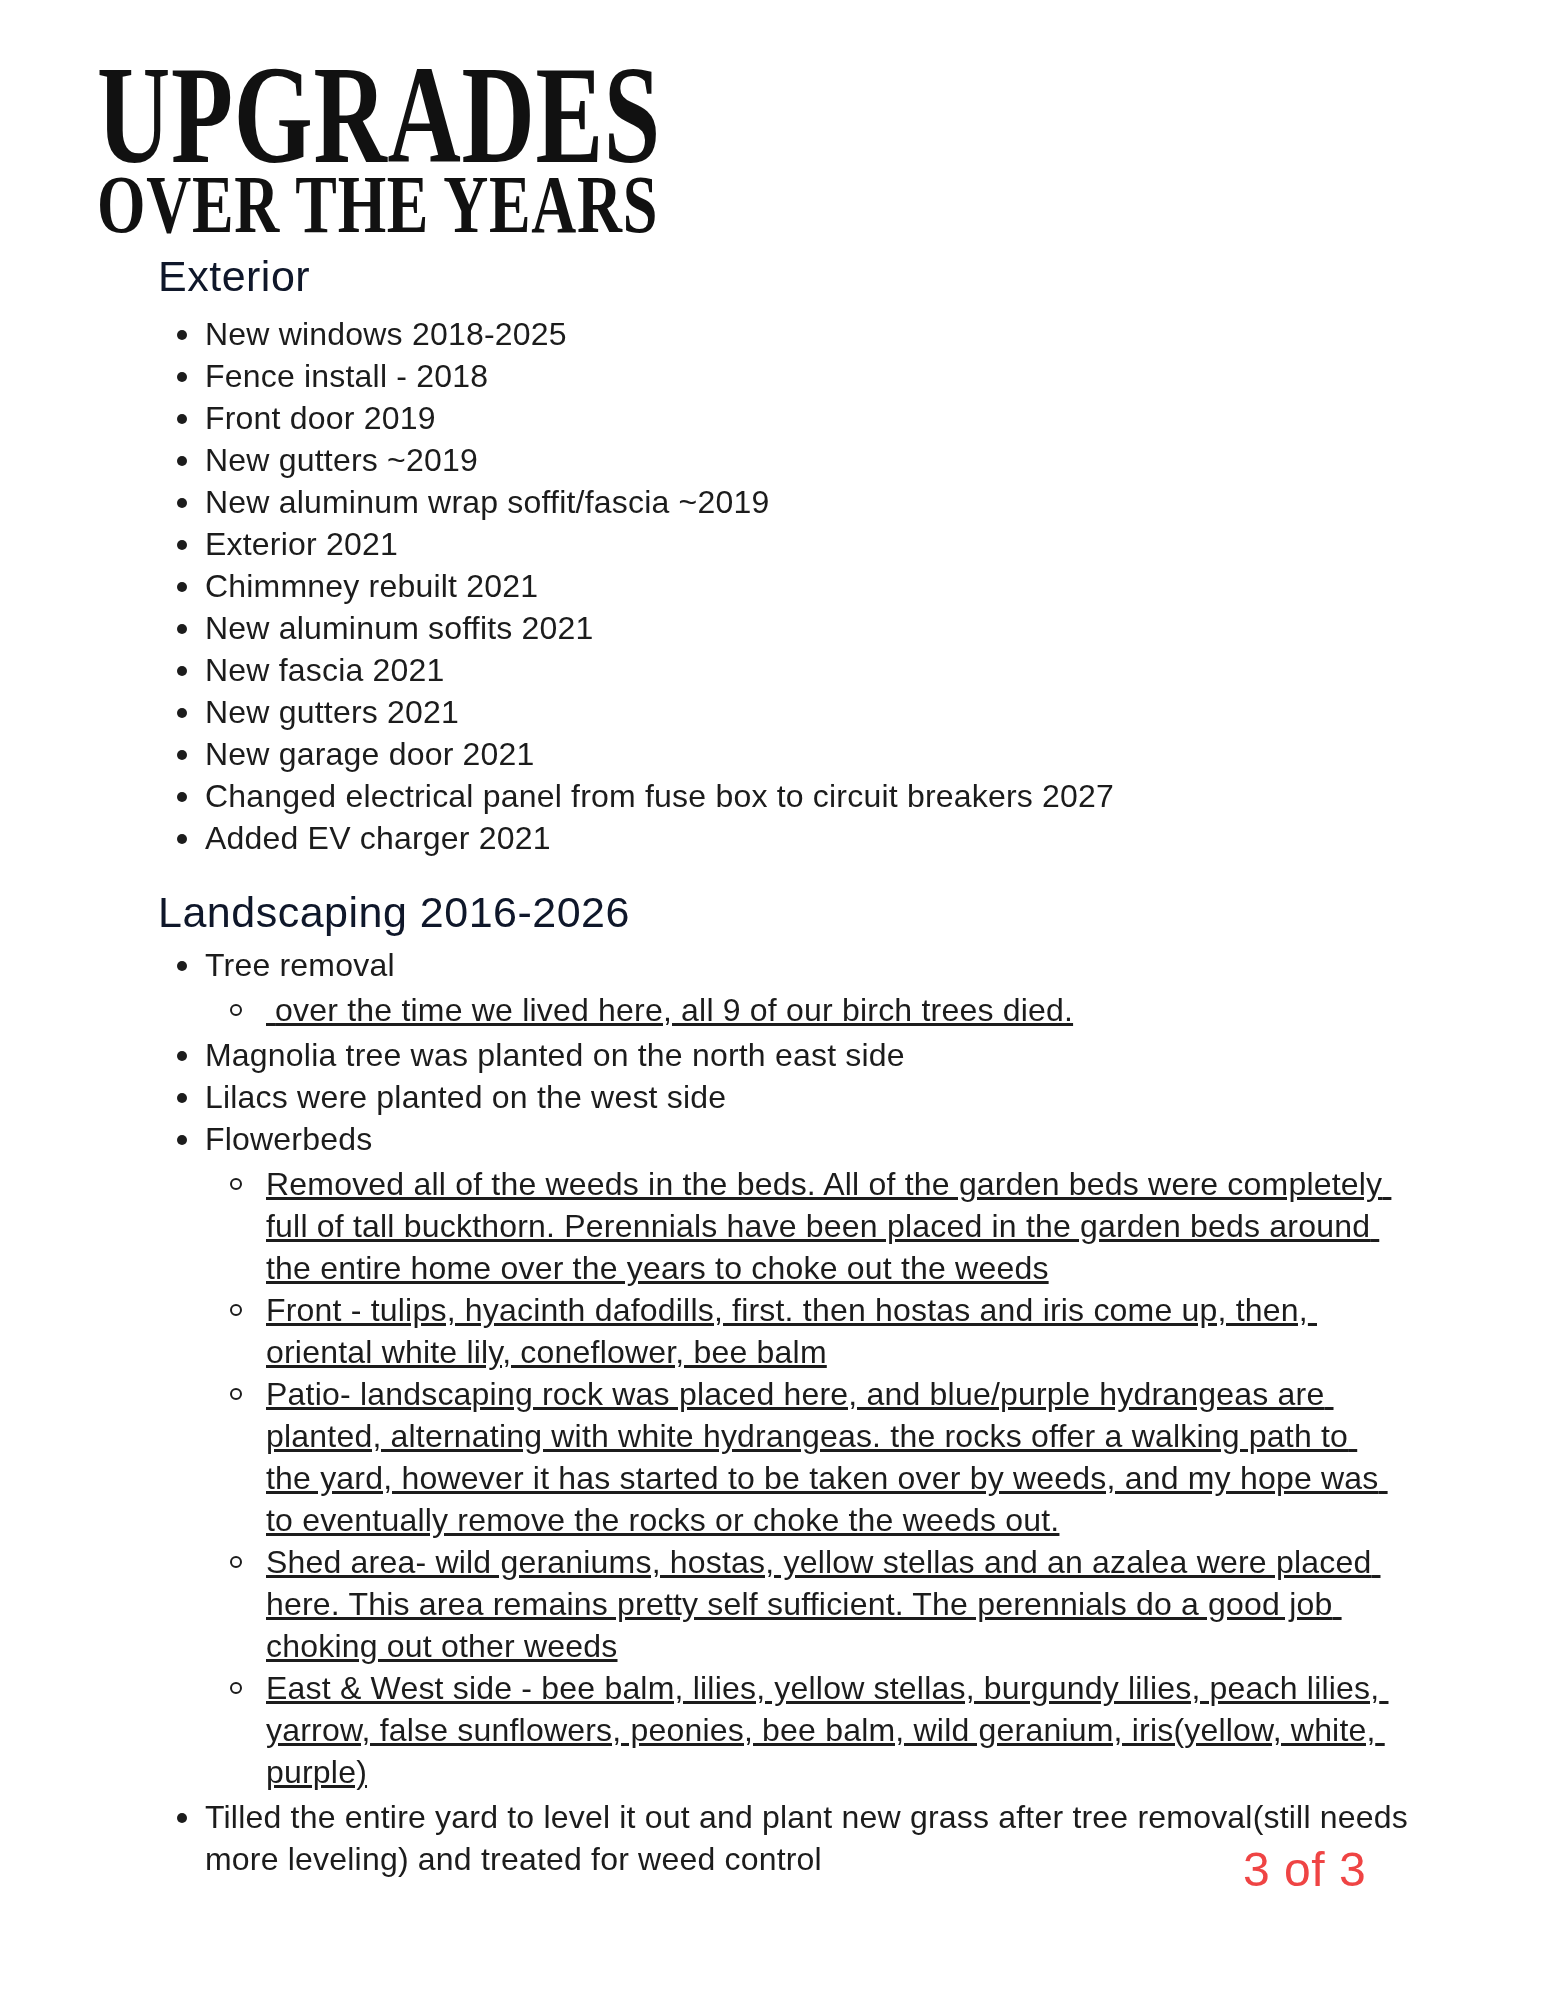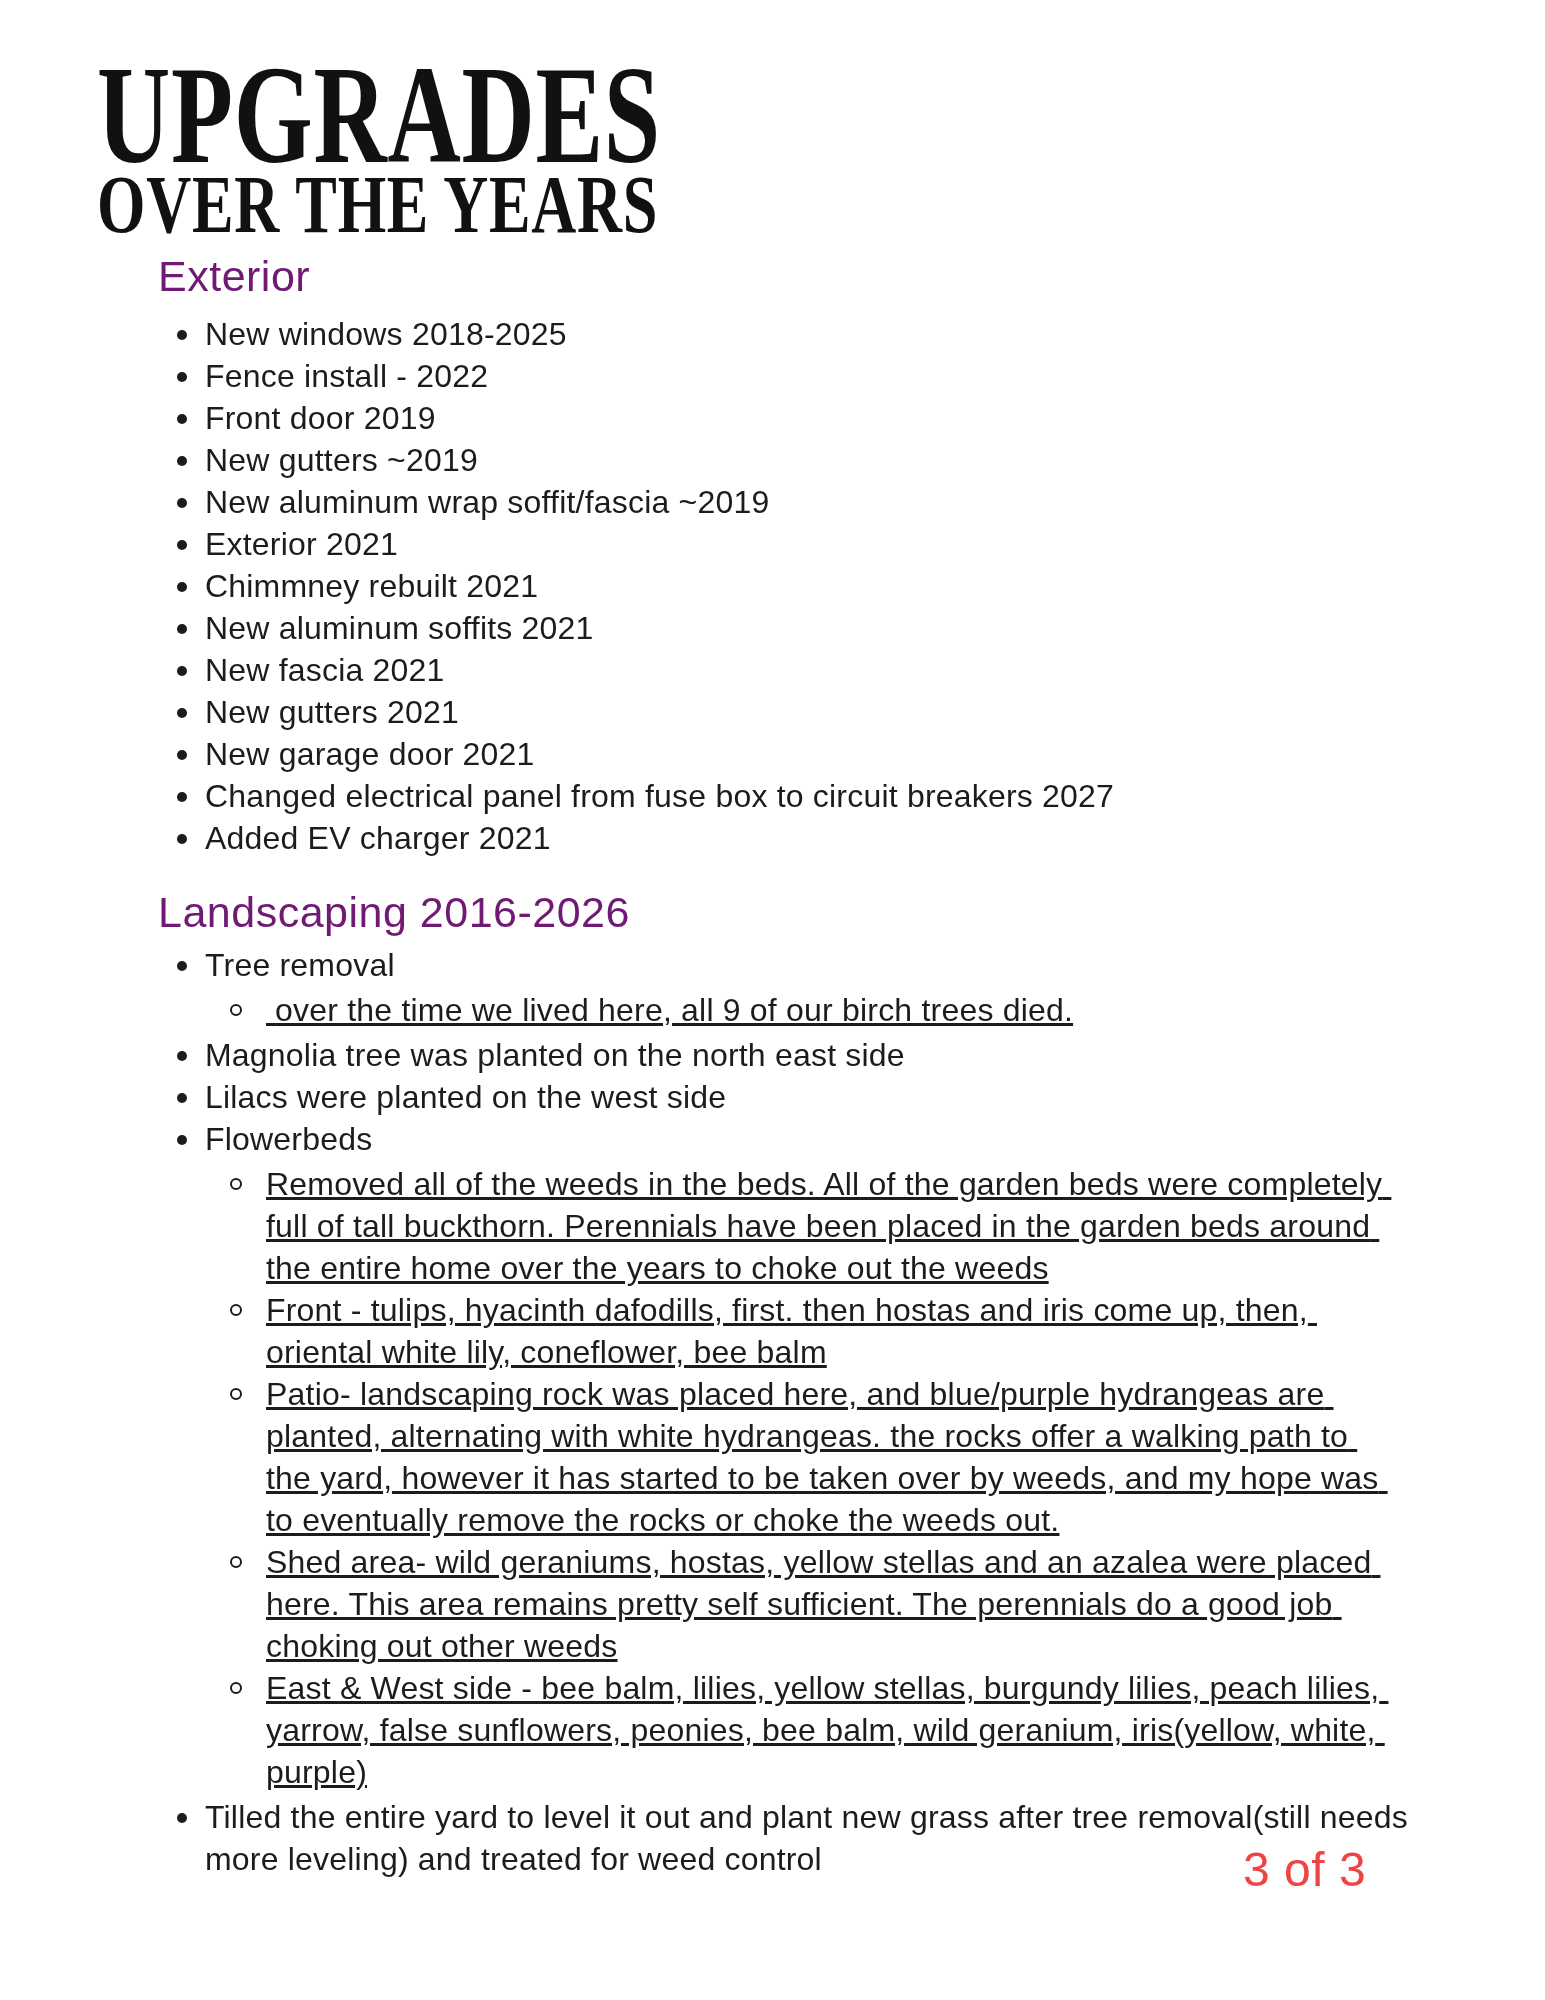--- a/index.html
+++ b/index.html
@@ -35,21 +35,21 @@
 
   
   .content {
     position: absolute; left: 158px; top: 254px; width: 1300px;
   }
   .section-heading {
     margin: 0;
     font-size: 43px; font-weight: normal;
     line-height: 44px;
     letter-spacing: 0.5px;
-    color: #701a75;
+    color: #0f172a;
   }
   .section-heading.second { margin-top: 31px; }
 
   ul { list-style: none; }
   ul.l1 { margin: 15px 0 0 0; padding: 0 0 0 47px; }
   ul.l1.second { margin-top: 10px; }
   ul.l2 { margin: 3px; padding: 0 0 0 58px; text-decoration: underline; }
 
   li {
     position: relative;
@@ -84,21 +84,21 @@
 <body>
 
 <div class="page">
   <div class="title-main">UPGRADES</div>
   <div class="title-sub">OVER THE YEARS</div>
 
   <div class="content">
       <h2 class="section-heading">Exterior</h2>
       <ul class="l1">
         <li><span class="marker dot"></span><span class="li-text">New windows 2018-2025</span></li>
-        <li><span class="marker dot"></span><span class="li-text">Fence install - 2022</span></li>
+        <li><span class="marker dot"></span><span class="li-text">Fence install - 2018</span></li>
         <li><span class="marker dot"></span><span class="li-text">Front door 2019</span></li>
         <li><span class="marker dot"></span><span class="li-text">New gutters ~2019</span></li>
         <li><span class="marker dot"></span><span class="li-text">New aluminum wrap soffit/fascia ~2019</span></li>
         <li><span class="marker dot"></span><span class="li-text">Exterior 2021</span></li>
         <li><span class="marker dot"></span><span class="li-text">Chimmney rebuilt 2021</span></li>
         <li><span class="marker dot"></span><span class="li-text">New aluminum soffits 2021</span></li>
         <li><span class="marker dot"></span><span class="li-text">New fascia 2021</span></li>
         <li><span class="marker dot"></span><span class="li-text">New gutters 2021</span></li>
         <li><span class="marker dot"></span><span class="li-text">New garage door 2021</span></li>
         <li><span class="marker dot"></span><span class="li-text">Changed electrical panel from fuse box to circuit breakers 2027</span></li>

